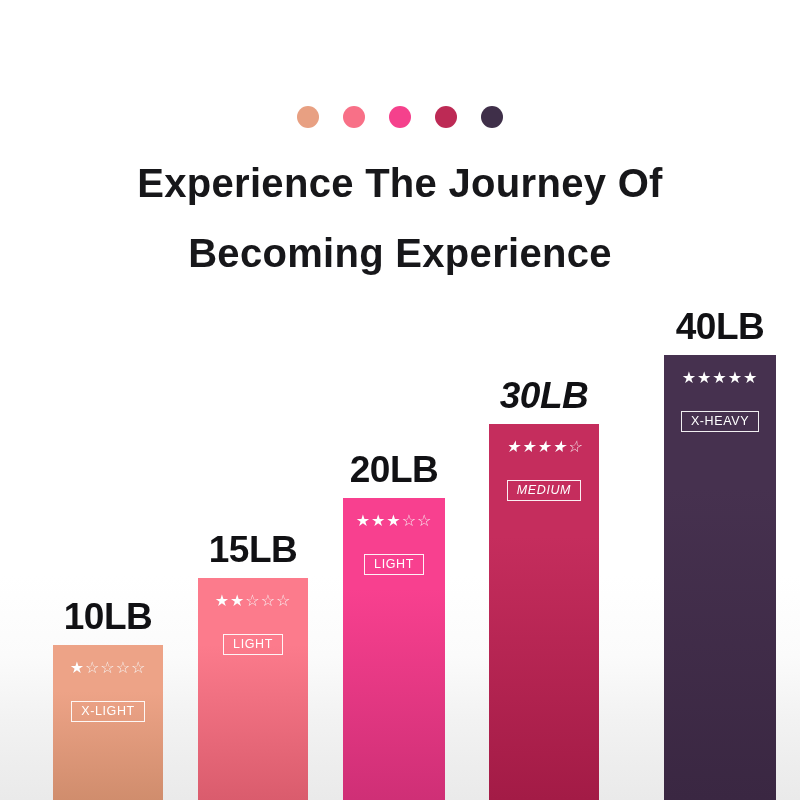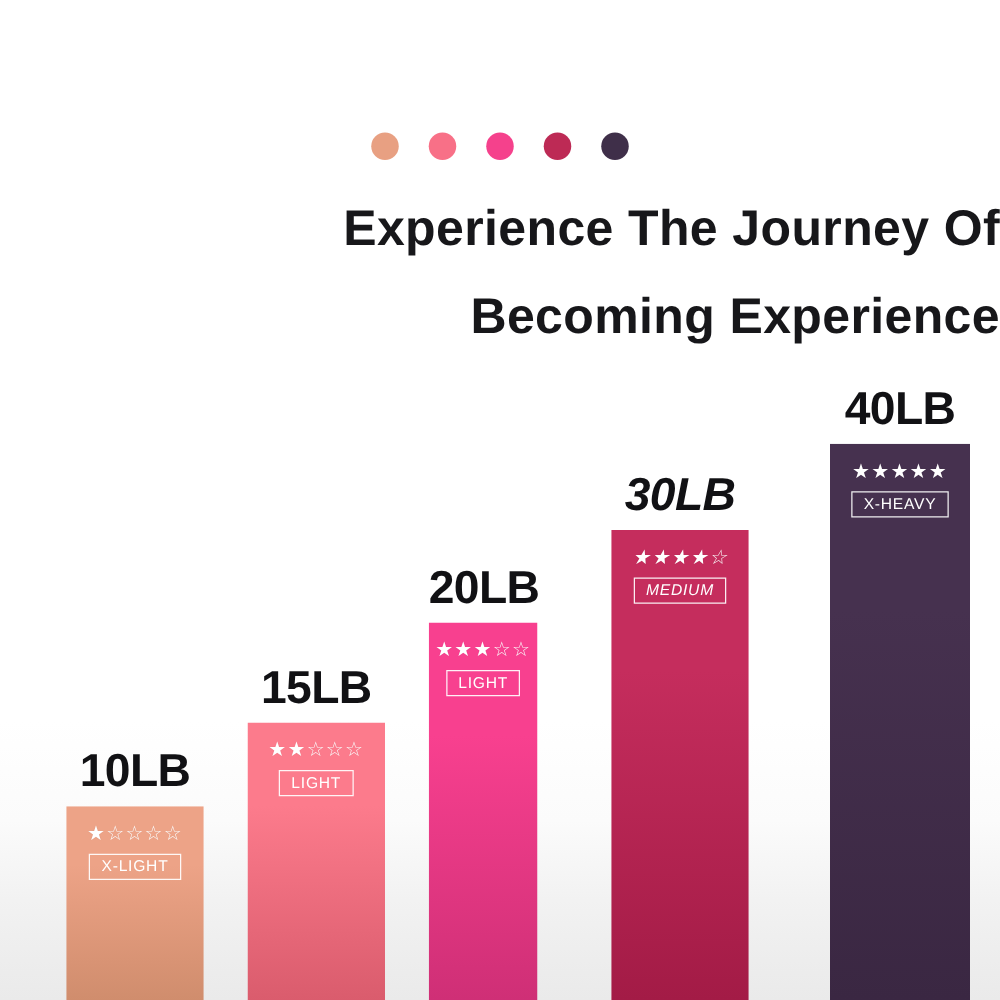--- a/index.html
+++ b/index.html
@@ -47,21 +47,21 @@
     border-radius: 50%;
     display: block;
   }
 
   
   #headline {
     position: absolute;
     top: 148px;
     left: 0;
     width: 800px;
-    text-align: right;
+    text-align: center;
     color: #17171a;
     font-weight: bold;
     font-size: 40px;
     line-height: 70px;
     letter-spacing: 0.3px;
   }
   #headline .hl-line { display: block; white-space: nowrap; }
 
   
   #chart {
@@ -110,21 +110,21 @@
     font-size: 16px;
     line-height: 18px;
     letter-spacing: 1px;
     color: #ffffff;
     white-space: nowrap;
     text-shadow: 0 0 1px rgba(0,0,0,0.10);
   }
   .stars .star-off { opacity: 0.92; }
   .level-box {
     display: inline-block;
-    margin-top: 6px;
+    margin-top: 24px;
     padding: 2px 9px 3px 9px;
     border: 1.5px solid rgba(255,255,255,0.92);
     color: #ffffff;
     font-size: 12.5px;
     letter-spacing: 0.6px;
     line-height: 1.15;
     white-space: nowrap;
   }
 </style>
 </head>
@@ -153,21 +153,21 @@
           <div class="bar-badge"><div class="stars"><span class="star-on">★</span><span class="star-off">☆</span><span class="star-off">☆</span><span class="star-off">☆</span><span class="star-off">☆</span></div><div class="level-box">X-LIGHT</div></div>
         </div>
       </div>
       <div class="bar-group" style="left: 198px; width: 110px; height: 254px;">
         <div class="bar-weight" style="bottom: 232px;">15LB</div>
         <div class="bar-body" style="height: 222px;">
           <div class="bar-inner" style="background: linear-gradient(rgb(252, 123, 140) 0%, rgb(252, 123, 140) 30%, rgb(218, 92, 109) 100%);"></div>
           <div class="bar-badge"><div class="stars"><span class="star-on">★</span><span class="star-on">★</span><span class="star-off">☆</span><span class="star-off">☆</span><span class="star-off">☆</span></div><div class="level-box">LIGHT</div></div>
         </div>
       </div>
-      <div class="bar-group" style="left: 343px; width: 87px; height: 302px;">
+      <div class="bar-group" style="left: 343px; width: 102px; height: 302px;">
         <div class="bar-weight" style="bottom: 312px;">20LB</div>
         <div class="bar-body" style="height: 302px;">
           <div class="bar-inner" style="background: linear-gradient(rgb(248, 64, 143) 0%, rgb(248, 64, 143) 30%, rgb(207, 47, 118) 100%);"></div>
           <div class="bar-badge"><div class="stars"><span class="star-on">★</span><span class="star-on">★</span><span class="star-on">★</span><span class="star-off">☆</span><span class="star-off">☆</span></div><div class="level-box">LIGHT</div></div>
         </div>
       </div>
       <div class="bar-group" style="left: 489px; width: 110px; height: 376px; font-style: italic;">
         <div class="bar-weight" style="bottom: 386px;">30LB</div>
         <div class="bar-body" style="height: 376px;">
           <div class="bar-inner" style="background: linear-gradient(rgb(197, 45, 93) 0%, rgb(197, 45, 93) 30%, rgb(163, 27, 70) 100%);"></div>

